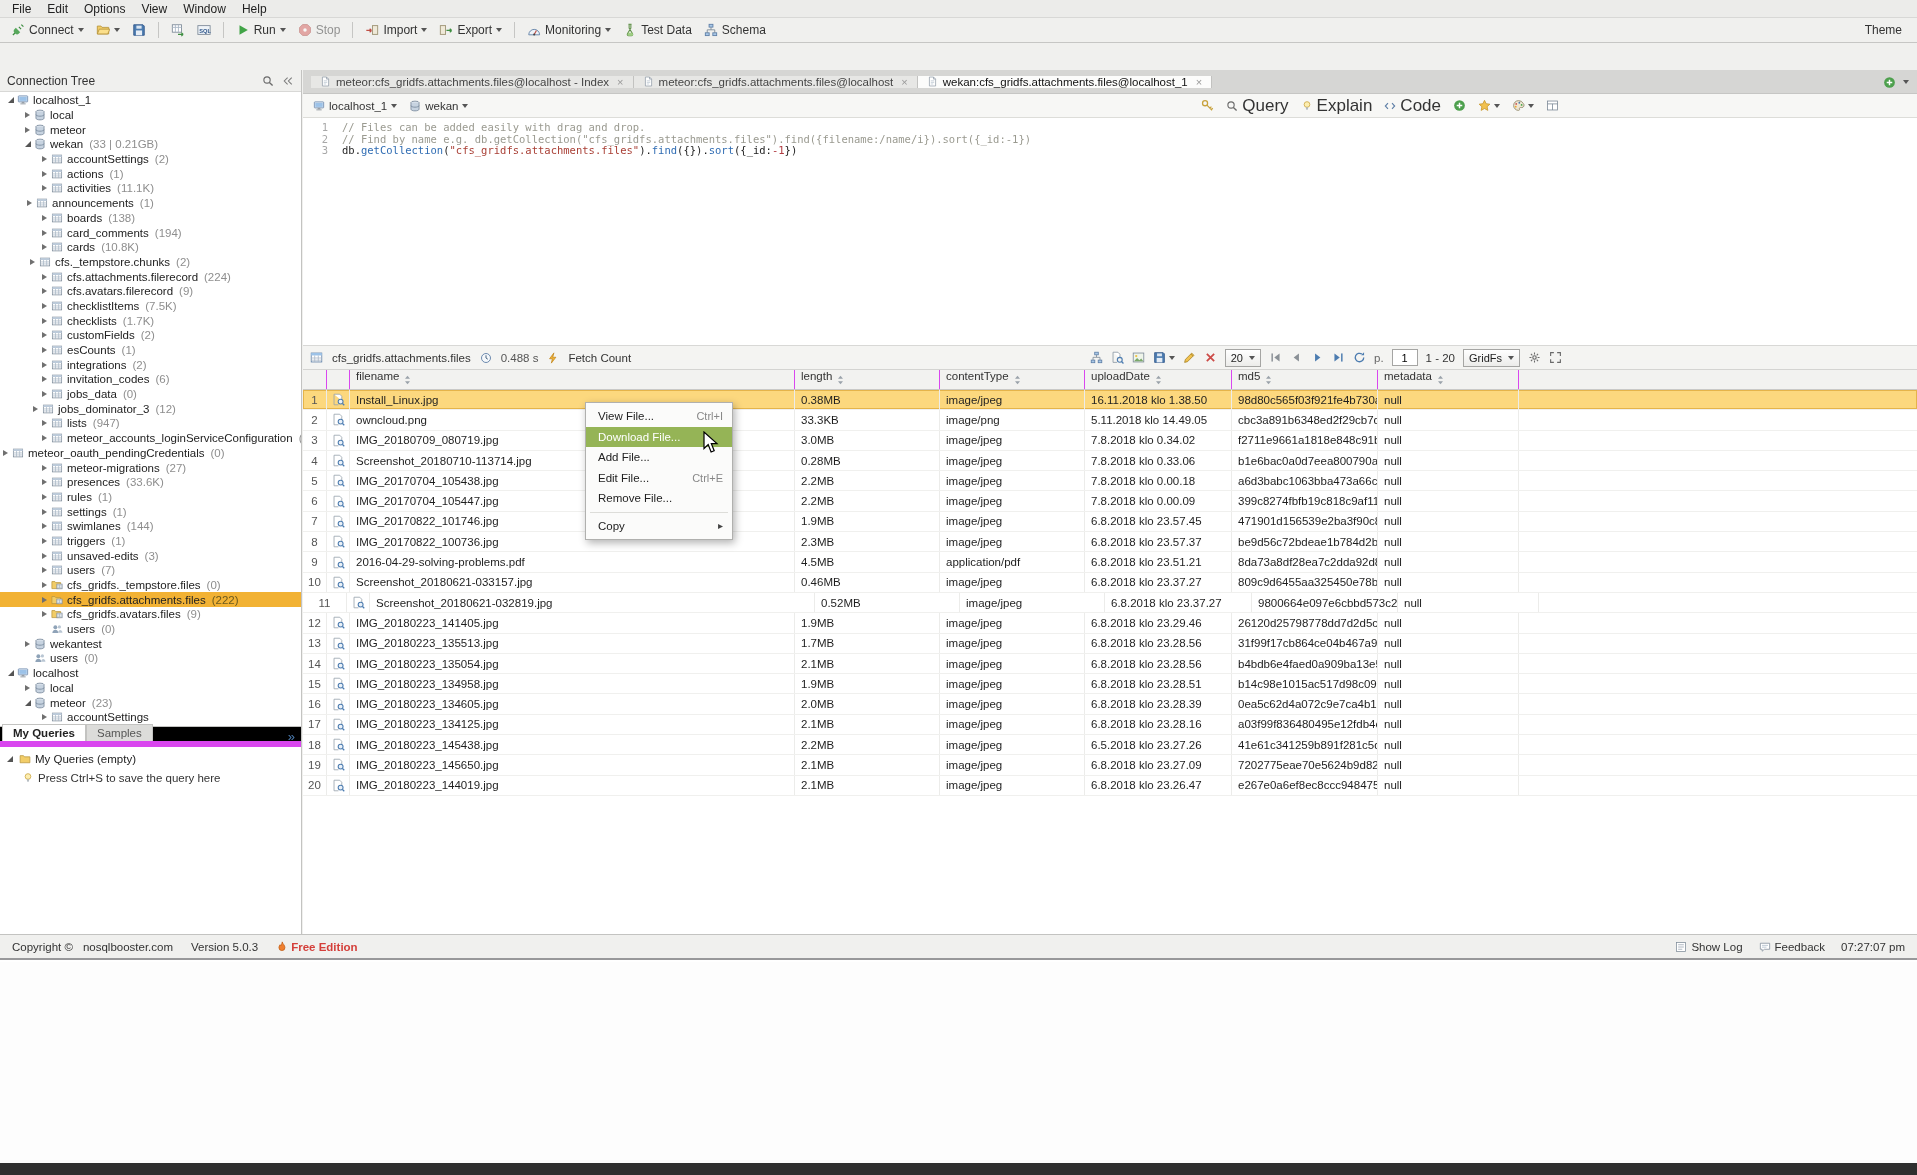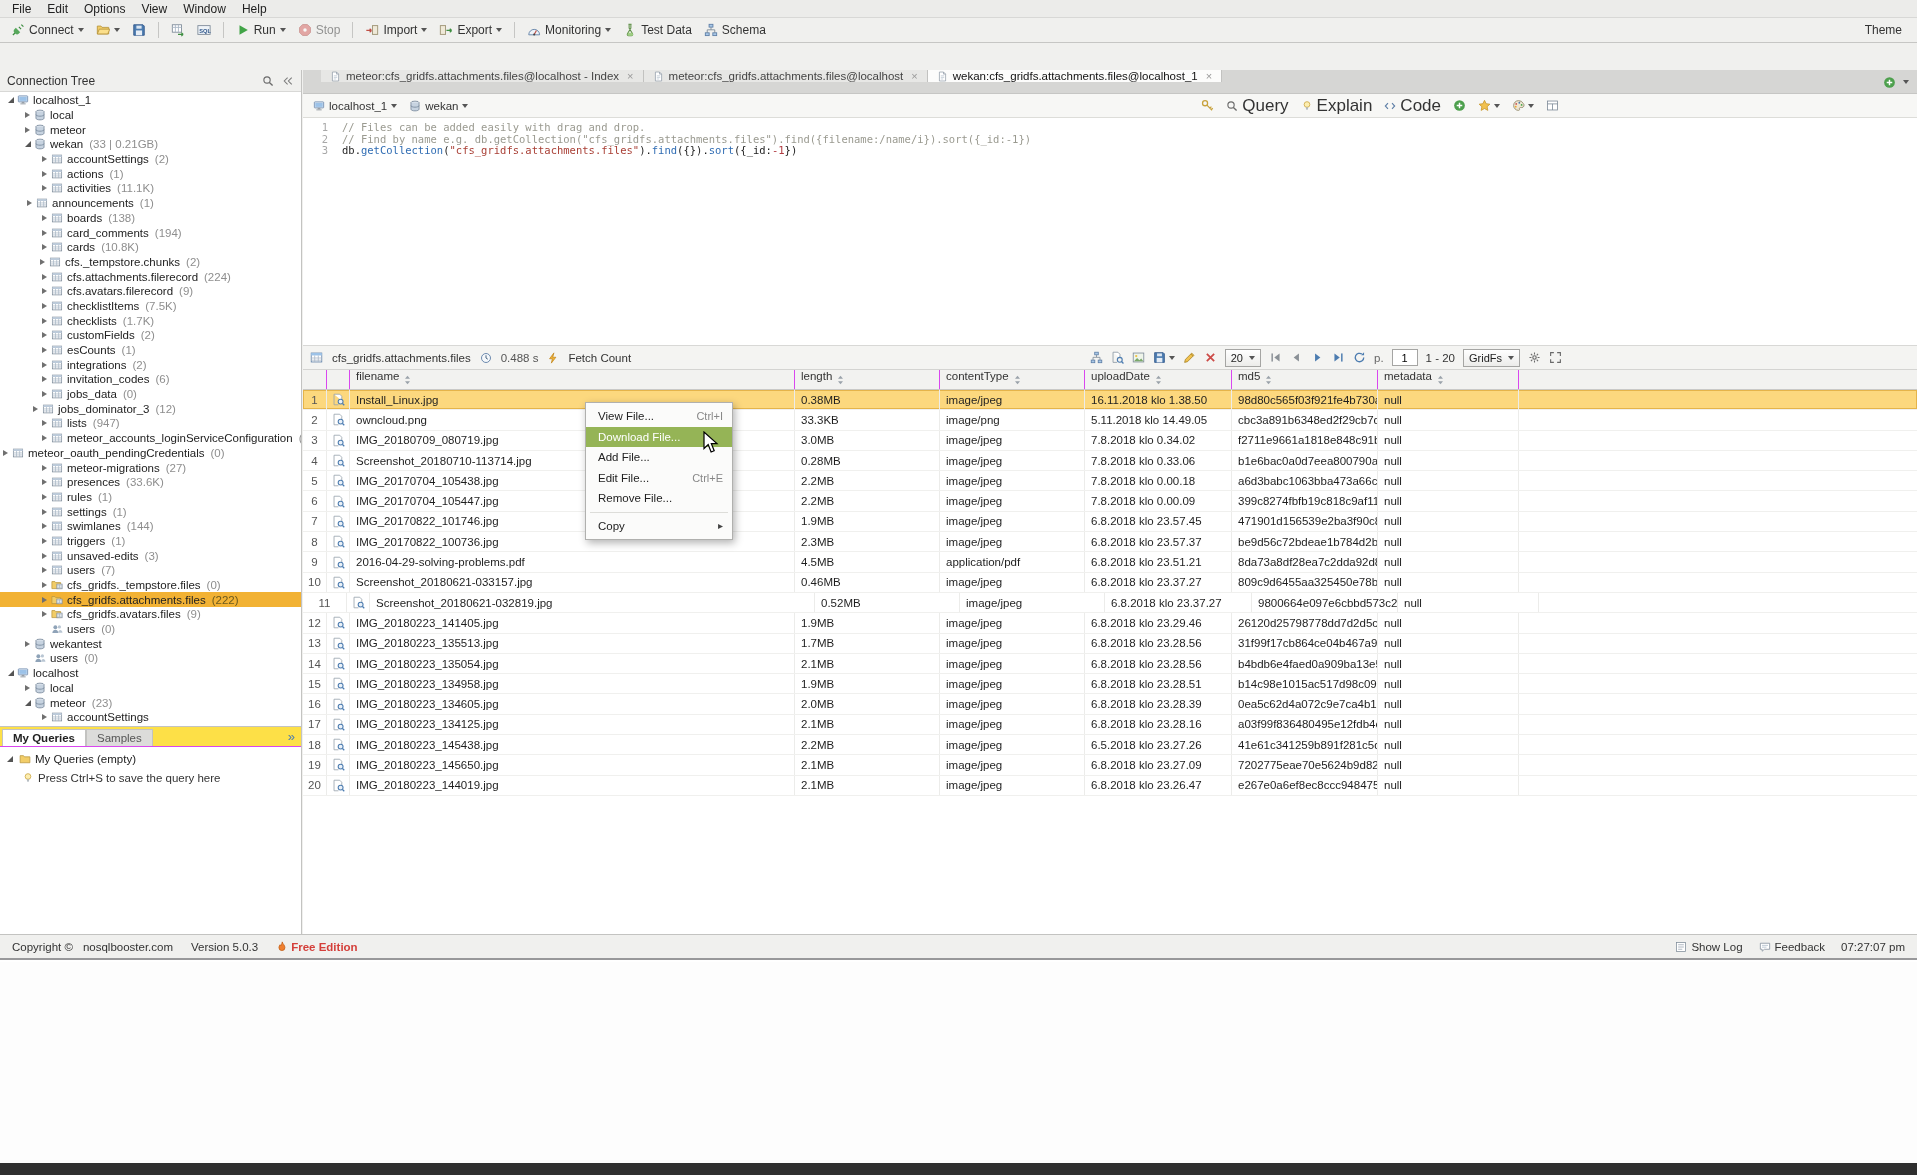--- a/index.html
+++ b/index.html
@@ -37,36 +37,36 @@
 .titem.sel{background:#f2b234}
 .tw{width:11px;flex:0 0 11px;display:inline-flex;align-items:center;justify-content:center}
 .tw.closed::before{content:"";border-left:5px solid #707070;border-top:3.5px solid transparent;border-bottom:3.5px solid transparent;width:0;height:0}
 .tw.open::before{content:"";border-bottom:6px solid #555;border-left:6px solid transparent;width:0;height:0}
 .ti-inner{display:inline-flex;align-items:center;gap:4px;padding:0 4px 0 1px;height:100%}
 .tree .ic svg{width:12px;height:12px}
 .ti-count{color:#8e8e8e;margin-left:2px}
 .titem.sel .ti-count{color:#6b5a1e}
 
 .s-bottom{flex:0 0 208px;border-top:1px solid #c3c3c1;background:#fff}
-.sb-tabs{height:20px;background:#fde047;border-bottom:1px solid #d946ef;display:flex;align-items:flex-end;padding:0 2px;position:relative}
+.sb-tabs{height:20px;background:#000000;border-bottom:6px solid #d946ef;display:flex;align-items:flex-end;padding:0 2px;position:relative}
 .sb-tab{font-size:11.5px;padding:2px 10px;border:1px solid #c3c3c1;border-bottom:none;background:#dcdcda;color:#555}
 .sb-tab.active{background:#fff;color:#222;font-weight:bold}
 .sb-more{position:absolute;right:6px;top:2px;color:#4c7cb0;font-size:13px}
 .sb-row{display:flex;align-items:center;gap:4px;font-size:11.5px;height:15px;padding-left:4px;margin-top:4px;white-space:nowrap}
 .sb-hintrow{padding-left:22px;color:#333}
 
 .statusbar{position:absolute;left:0;right:0;bottom:0;height:24px;background:#f0f0ee;border-top:1px solid #c3c3c1;display:flex;align-items:center;font-size:11.5px;color:#333;padding:0 12px;gap:10px}
 .status-right{margin-left:auto;display:flex;align-items:center;gap:16px}
 .free-edition{color:#d43f3a;font-weight:bold;display:inline-flex;align-items:center;gap:3px}
 .sb-item{display:inline-flex;align-items:center;gap:4px}
 .sb-version{margin-left:8px}
 
 .main{position:absolute;left:303px;top:70px;right:0;bottom:24px;background:#fff;display:flex;flex-direction:column}
 .tabbar{height:24px;flex:0 0 24px;background:#d6d6d4;display:flex;align-items:stretch;position:relative;border-bottom:1px solid #c6c6c4}
-.tabs{display:flex;align-items:flex-start;margin-left:18px}
+.tabs{display:flex;align-items:center;margin-left:8px}
 .tab{display:flex;align-items:center;gap:5px;padding:0 9px;font-size:11.5px;background:#e7e7e5;border-right:1px solid #c2c2c0;color:#444;white-space:nowrap}
 .tab.active{background:#fcfcfb;color:#111}
 .tab .x{color:#999;font-size:11px;margin-left:3px}
 .tab .ic svg{width:11px;height:11px}
 .tabbar-right{position:absolute;right:8px;top:0;height:24px;display:flex;align-items:center;gap:7px}
 .bcrow{height:24px;flex:0 0 24px;background:#f7f7f5;border-bottom:1px solid #ddddd9;display:flex;align-items:center;padding:0 10px;gap:12px}
 .bc-seg{display:flex;align-items:center;gap:4px;font-size:11.5px;color:#333}
 .bc-right{margin-left:auto;display:flex;align-items:center;gap:12px;margin-right:348px}
 .ed-btn{display:flex;align-items:center;gap:4px;font-size:17px;color:#333;white-space:nowrap}
 
@@ -412,21 +412,21 @@
               <svg viewBox="0 0 16 16">
                 <rect x="1.8" y="2.8" width="12.4" height="10.4" fill="#fff" stroke="#7d8a98"></rect>
                 <rect x="1.8" y="2.8" width="12.4" height="2.6" fill="#bccada"></rect>
                 <path d="M1.8 7.9h12.4M1.8 10.6h12.4M6 5.4v8M10.2 5.4v8" fill="none" stroke="#aab8c6"></path>
               </svg>
             </span>
             <span class="ti-label">cards</span>
             <span class="ti-count">(10.8K)</span>
           </span>
         </div>
-        <div class="titem" style="padding-left:37px">
+        <div class="titem" style="padding-left:27px">
           <span class="tw closed"></span>
           <span class="ti-inner">
             <span class="ic ">
               <svg viewBox="0 0 16 16">
                 <rect x="1.8" y="2.8" width="12.4" height="10.4" fill="#fff" stroke="#7d8a98"></rect>
                 <rect x="1.8" y="2.8" width="12.4" height="2.6" fill="#bccada"></rect>
                 <path d="M1.8 7.9h12.4M1.8 10.6h12.4M6 5.4v8M10.2 5.4v8" fill="none" stroke="#aab8c6"></path>
               </svg>
             </span>
             <span class="ti-label">cfs._tempstore.chunks</span>

